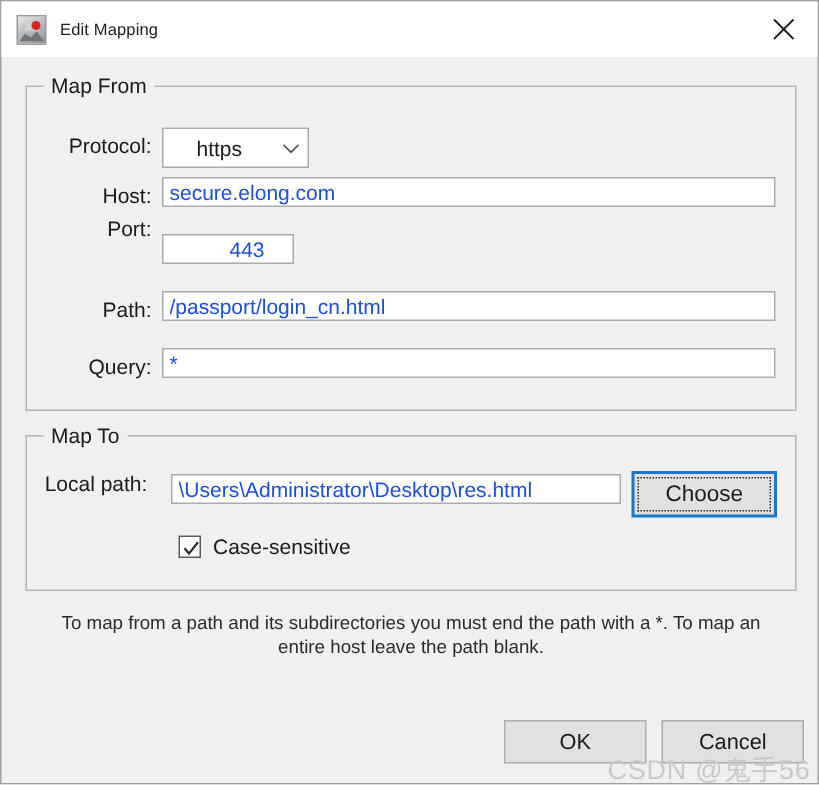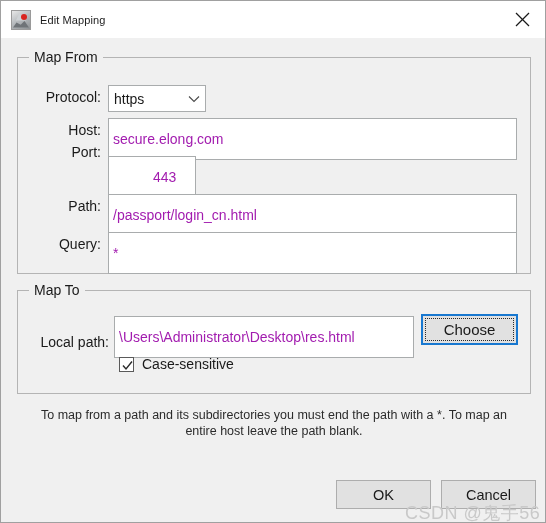--- a/index.html
+++ b/index.html
@@ -123,65 +123,65 @@
     color: #1a1a1a;
     white-space: nowrap;
   }
   .textinput {
     position: absolute;
     box-sizing: border-box;
     background: #ffffff;
     border: 1px solid #a9acad;
     font-family: "Liberation Sans", sans-serif;
     font-size: 14px;
-    color: #a21caf;
+    color: #1d4ed8;
     padding: 0 4px;
     outline: none;
-    height: 42px;
+    height: 20px;
     line-height: 24px;
   }
 
   
   #protocol-combo {
     position: absolute;
     left: 107px;
     top: 84px;
     width: 98px;
     height: 27px;
     box-sizing: border-box;
     background: #ffffff;
     border: 1px solid #a9acad;
     display: flex;
     align-items: center;
   }
   #protocol-value {
     font-size: 14px;
     color: #1a1a1a;
-    padding-left: 5px;
+    padding-left: 22px;
     flex: 1 1 auto;
   }
   #protocol-arrow {
     width: 22px;
     display: flex;
     align-items: center;
     justify-content: center;
   }
 
   #host-input  { left: 107px; top: 117px; width: 409px; }
   #port-input  { left: 107px; top: 155px; width: 88px; padding-left: 44px;  }
   #path-input  { left: 107px; top: 193px; width: 409px; }
   #query-input { left: 107px; top: 231px; width: 409px; }
   #localpath-input { left: 113px; top: 315px; width: 300px; }
 
   #label-protocol { left: 20px; top: 88px;  width: 80px; }
   #label-host     { left: 20px; top: 121px; width: 80px; }
   #label-port     { left: 20px; top: 143px; width: 80px; }
   #label-path     { left: 20px; top: 197px; width: 80px; }
   #label-query    { left: 20px; top: 235px; width: 80px; }
-  #label-localpath{ left: 18px; top: 333px; width: 90px; }
+  #label-localpath{ left: 18px; top: 313px; width: 90px; text-align: center; }
 
   
   #choose-button {
     position: absolute;
     left: 420px;
     top: 313px;
     width: 97px;
     height: 31px;
     box-sizing: border-box;
     border: 2px solid #1878d0;

